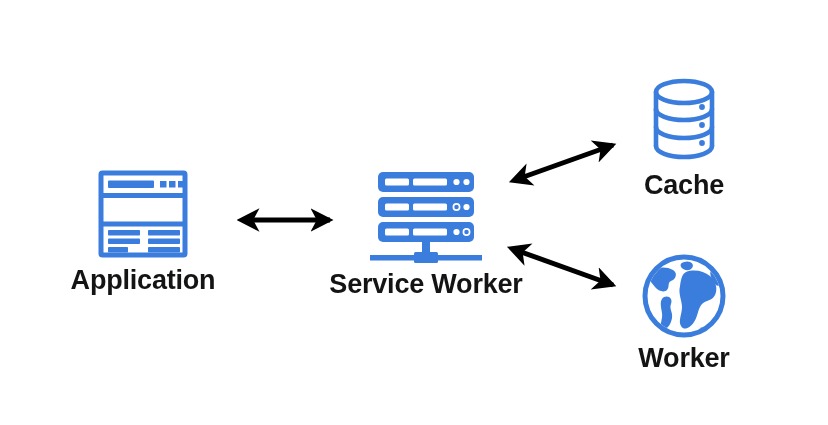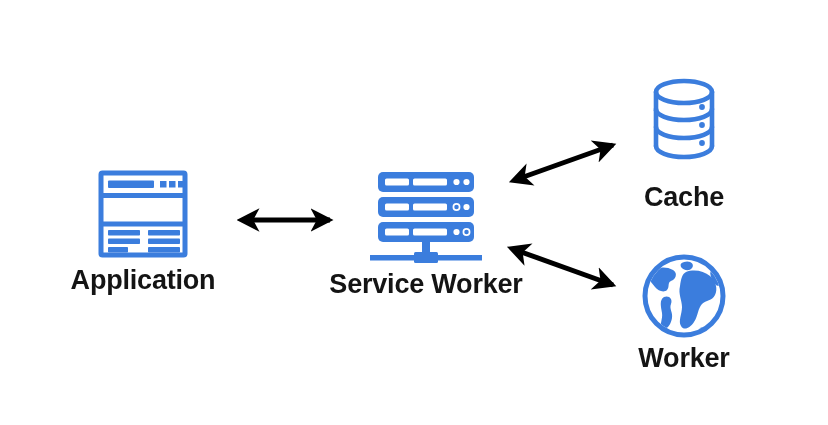--- a/index.html
+++ b/index.html
@@ -36,21 +36,21 @@
   }
 
   
   #node-application { left: 58px;  top: 170px; width: 170px; }
   #node-application .node-label { margin-top: 8px; }
 
   #node-service-worker { left: 328px; top: 168px; width: 196px; }
   #node-service-worker .node-label { margin-top: 6px; }
 
   #node-cache { left: 618px; top: 75px; width: 132px; }
-  #node-cache .node-label { margin-top: 16px; }
+  #node-cache .node-label { margin-top: 4px; }
 
   #node-network { left: 608px; top: 252px; width: 152px; }
   #node-network .node-label { margin-top: 4px; }
 
   
   .arrow-layer {
     position: absolute;
     left: 0;
     top: 0;
     width: 828px;

